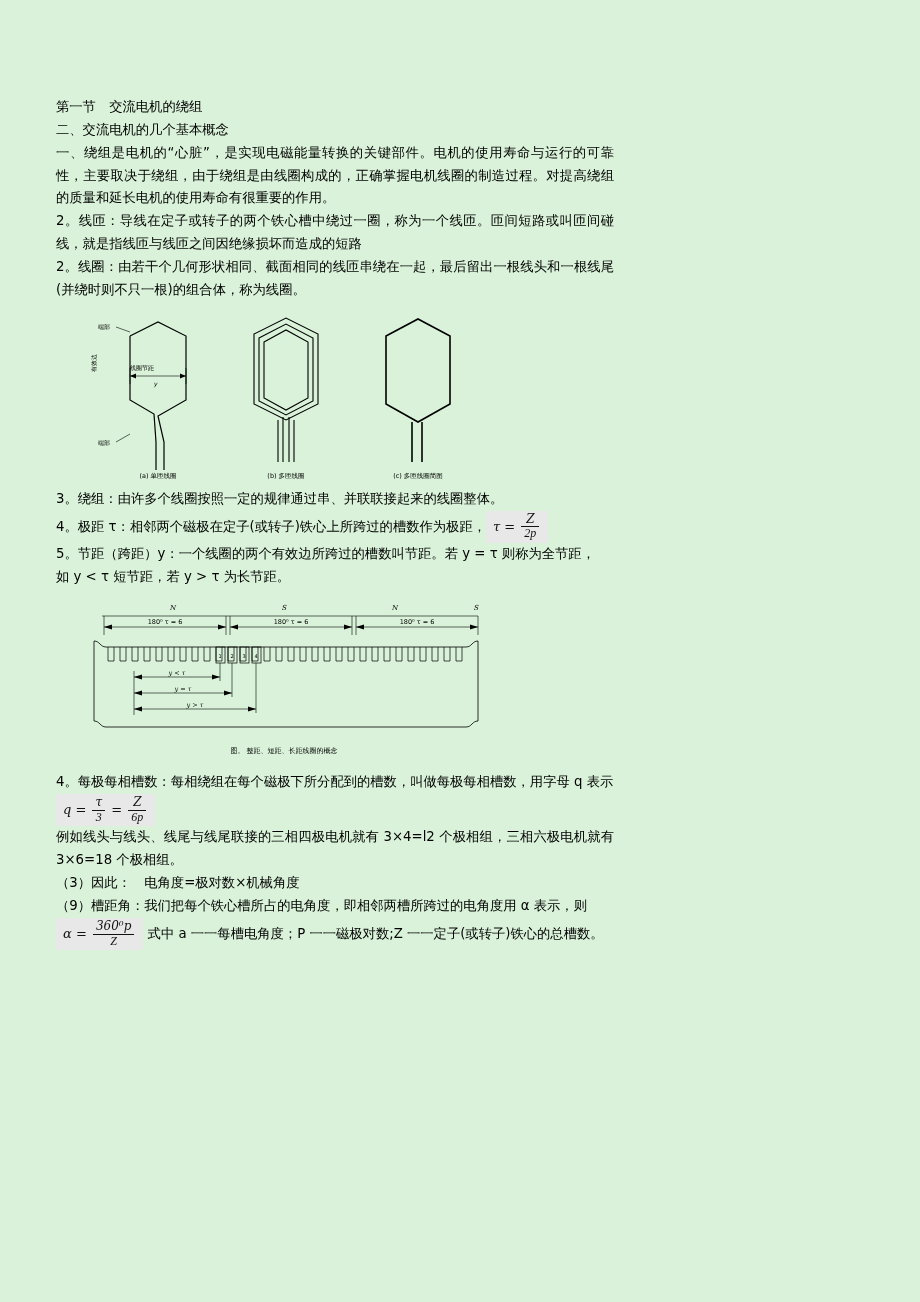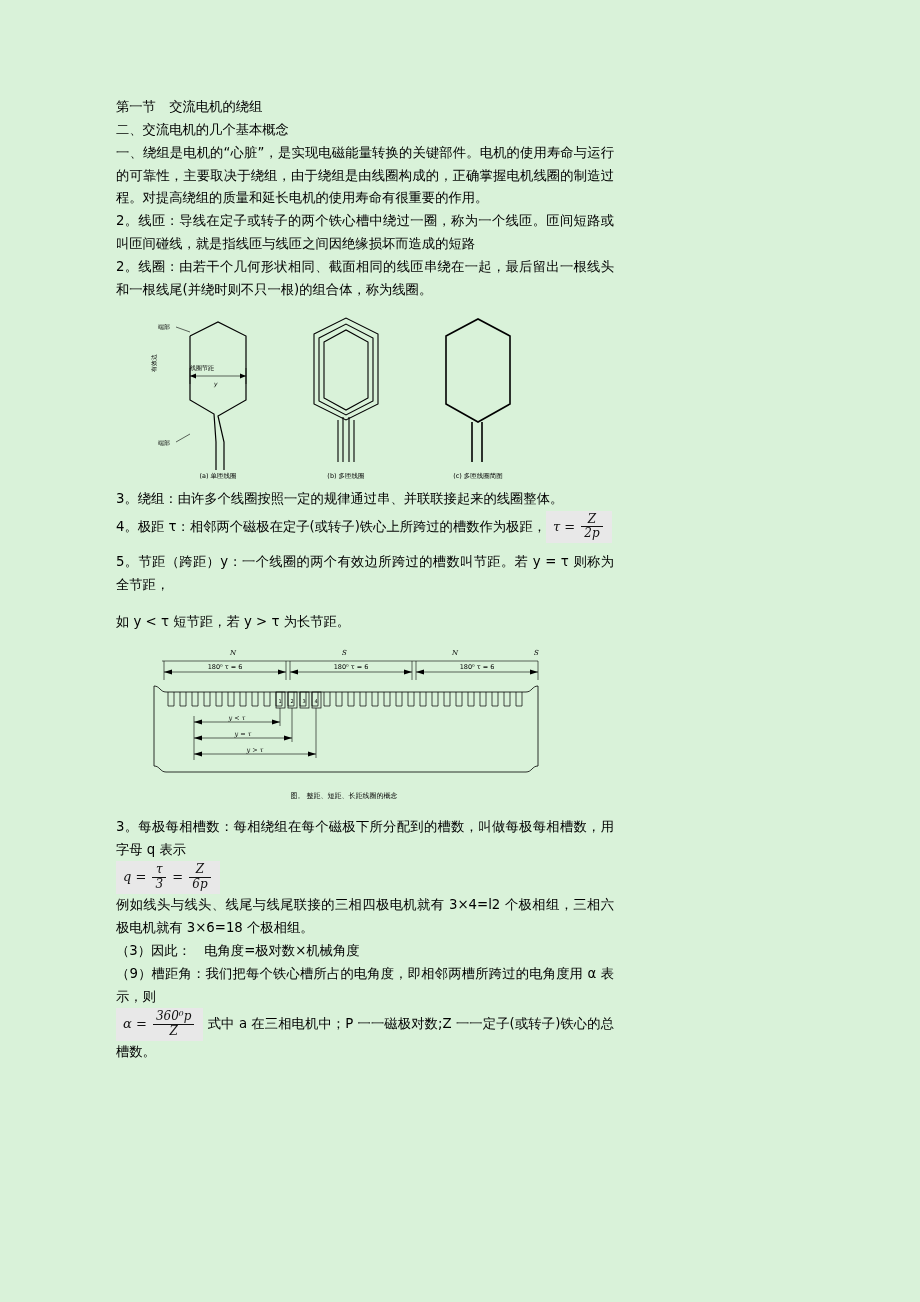--- a/index.html
+++ b/index.html
@@ -12,21 +12,21 @@
     background: #d9f2d9;
     font-family: "DejaVu Sans", "Liberation Sans", sans-serif;
     color: #000;
     overflow: hidden;
   }
   .page {
     position: relative;
     width: 732px;
     height: 1302px;
     box-sizing: border-box;
-    padding: 96px 118px 0 116px;
+    padding: 96px 118px 0 56px;
   }
   .doc-body {
     font-size: 13.3px;
     line-height: 1.72;
     text-align: justify;
   }
   .para {
     margin: 0;
     text-indent: 0;
   }
@@ -57,20 +57,21 @@
     border-bottom: 1px solid #111;
     padding: 0 3px;
     font-size: 12px;
     line-height: 1.15;
   }
   .frac .den {
     display: block;
     padding: 0 3px;
     font-size: 12px;
     line-height: 1.15;
+    font-family: Liberation Serif, serif;
   }
 
   
   .fig1-wrap {
     margin: 10px 0 8px 0;
     padding-left: 30px;
   }
   .fig1 { display: block; }
 
   
@@ -143,22 +144,22 @@
         </g>
       </svg>
     </div>
 
     <p class="para">3。绕组：由许多个线圈按照一定的规律通过串、并联联接起来的线圈整体。</p>
 
     <p class="para">
       <span>4。极距 τ：相邻两个磁极在定子(或转子)铁心上所跨过的槽数作为极距，</span><span class="formula">τ&nbsp;=&nbsp;<span class="frac"><span class="num">Z</span><span class="den">2p</span></span></span>
     </p>
 
-    <p class="para" style="margin-top:8px">5。节距（跨距）y：一个线圈的两个有效边所跨过的槽数叫节距。若 y = τ 则称为全节距，</p>
-    <p class="para" style="margin-top:14px">如 y &lt; τ 短节距，若 y &gt; τ 为长节距。</p>
+    <p class="para" style="margin-top:0">5。节距（跨距）y：一个线圈的两个有效边所跨过的槽数叫节距。若 y = τ 则称为全节距，</p>
+    <p class="para" style="">如 y &lt; τ 短节距，若 y &gt; τ 为长节距。</p>
 
     <div class="fig2-wrap">
       <svg class="fig2" width="420" height="160" viewBox="0 0 420 160">
 
         <g font-size="7" font-style="italic" font-family="DejaVu Serif, serif" fill="#000">
           <text x="96" y="9">N</text>
           <text x="208" y="9">S</text>
           <text x="318" y="9">N</text>
           <text x="400" y="9">S</text>
         </g>
@@ -239,33 +240,33 @@
           <text x="103" y="74">y &lt; τ</text>
           <text x="109" y="90">y = τ</text>
           <text x="121" y="106">y &gt; τ</text>
         </g>
 
         <text x="210" y="152" font-size="7" font-family="DejaVu Sans, sans-serif" fill="#000" text-anchor="middle">图。 整距、短距、长距线圈的概念</text>
       </svg>
     </div>
 
     <p class="para">
-      <span>3。每极每相槽数：每相绕组在每个磁极下所分配到的槽数，叫做每极每相槽数，用字母 q 表示</span>
+      <span>4。每极每相槽数：每相绕组在每个磁极下所分配到的槽数，叫做每极每相槽数，用字母 q 表示</span>
     </p>
     <p class="para">
       <span class="formula">q&nbsp;=&nbsp;<span class="frac"><span class="num">τ</span><span class="den">3</span></span>&nbsp;=&nbsp;<span class="frac"><span class="num">Z</span><span class="den">6p</span></span></span>
     </p>
 
 
     <p class="para">例如线头与线头、线尾与线尾联接的三相四极电机就有 3×4=l2 个极相组，三相六极电机就有 3×6=18 个极相组。</p>
 
 
     <p class="para">（3）因此：　电角度=极对数×机械角度</p>
 
     <p class="para">（9）槽距角：我们把每个铁心槽所占的电角度，即相邻两槽所跨过的电角度用 α 表示，则</p>
 
     <p class="para">
       <span class="formula">α&nbsp;=&nbsp;<span class="frac"><span class="num">360⁰p</span><span class="den">Z</span></span></span>
-      <span>式中 a 在三相电机中；P 一一磁极对数;Z 一一定子(或转子)铁心的总槽数。</span>
+      <span>式中 a 一一每槽电角度；P 一一磁极对数;Z 一一定子(或转子)铁心的总槽数。</span>
     </p>
 
   </div>
 </div>
 
 </body></html>

